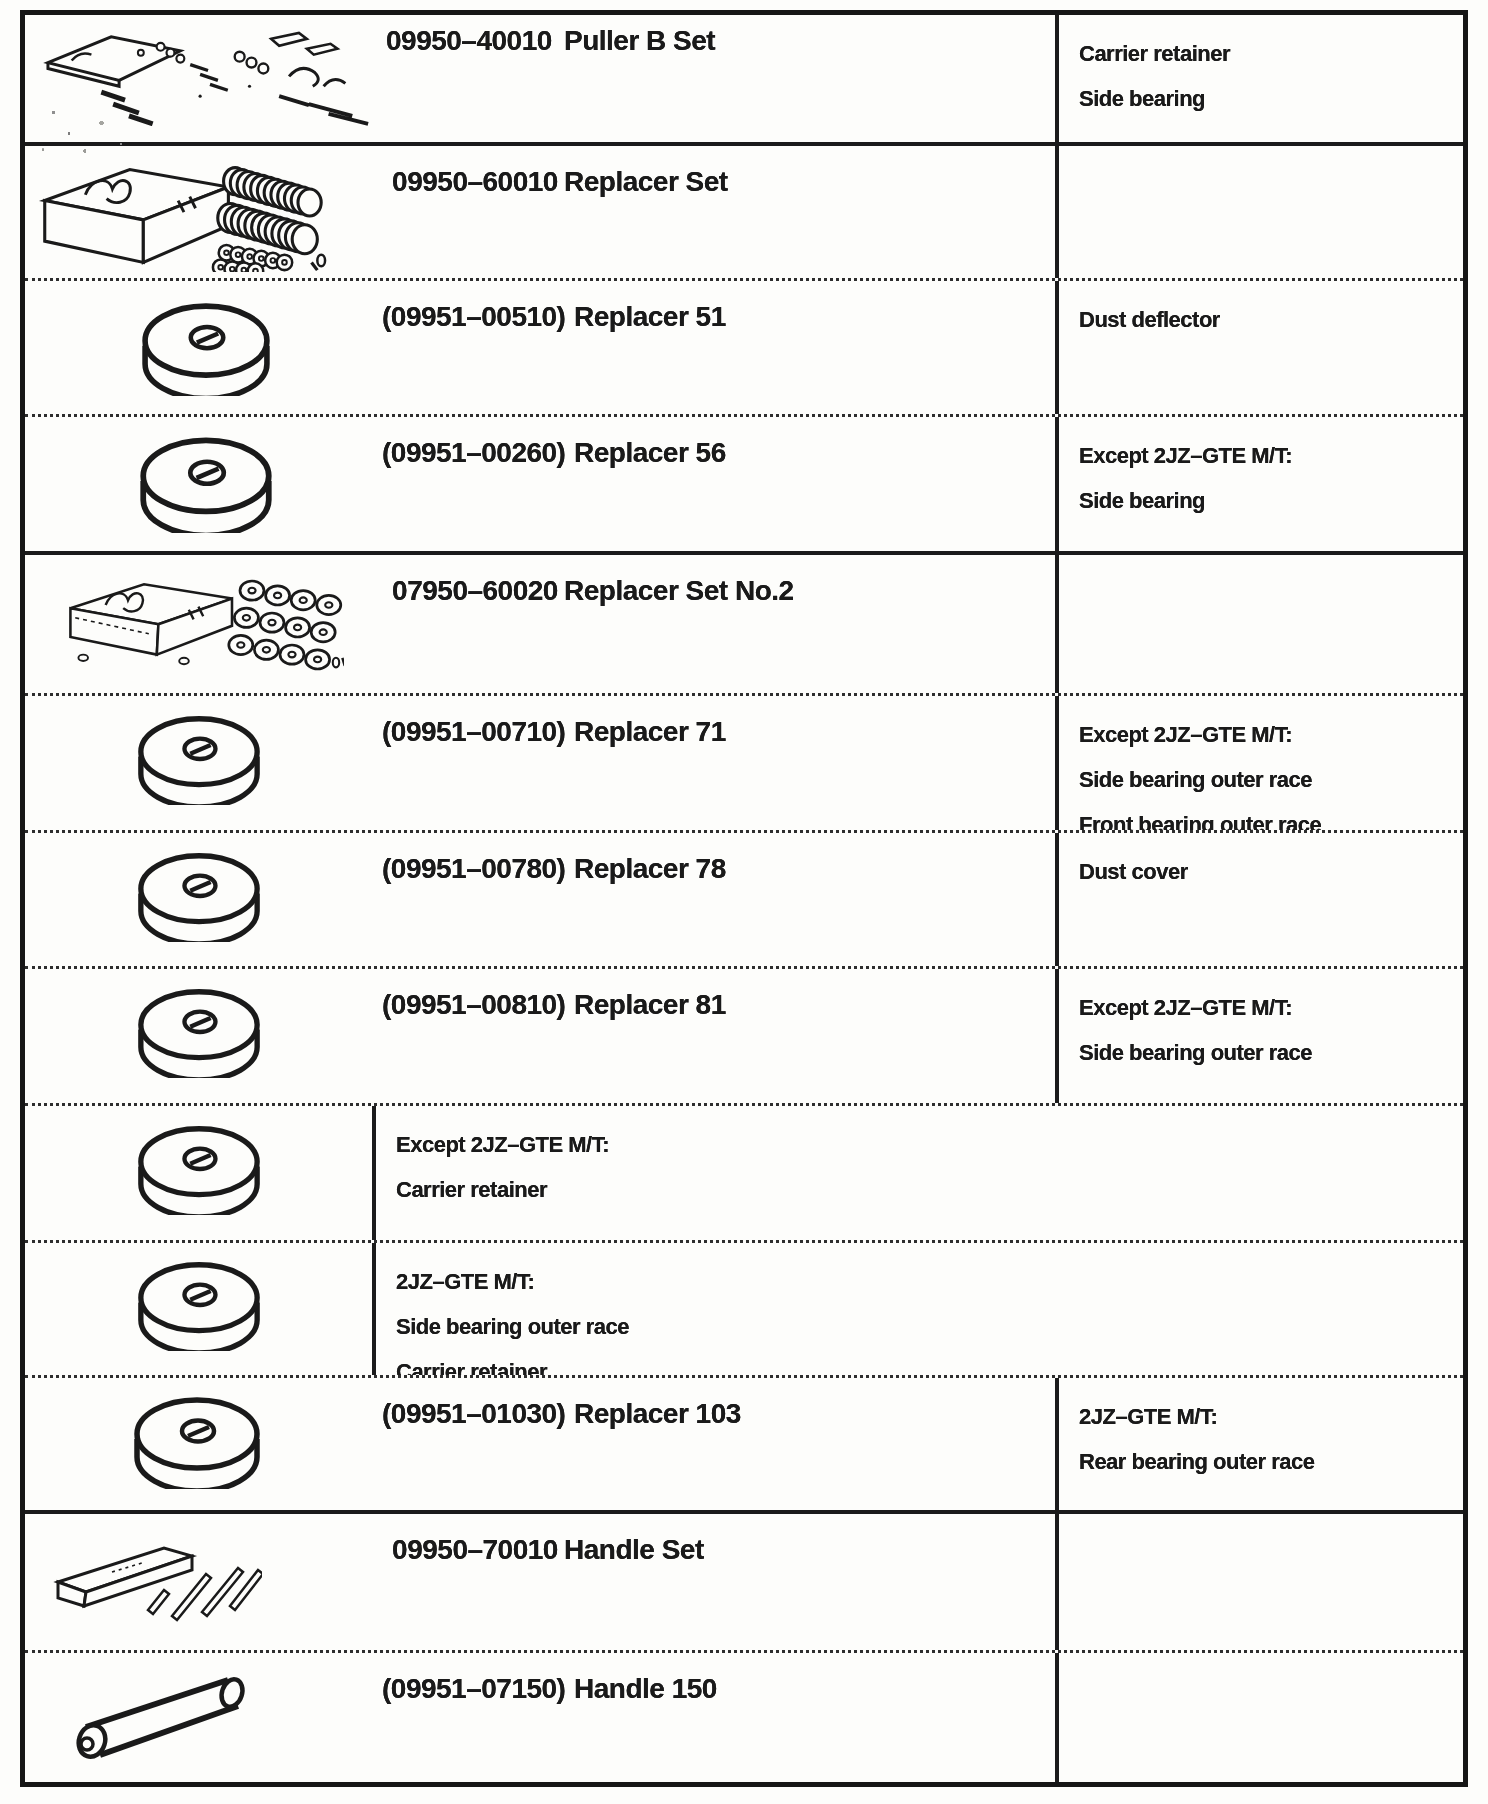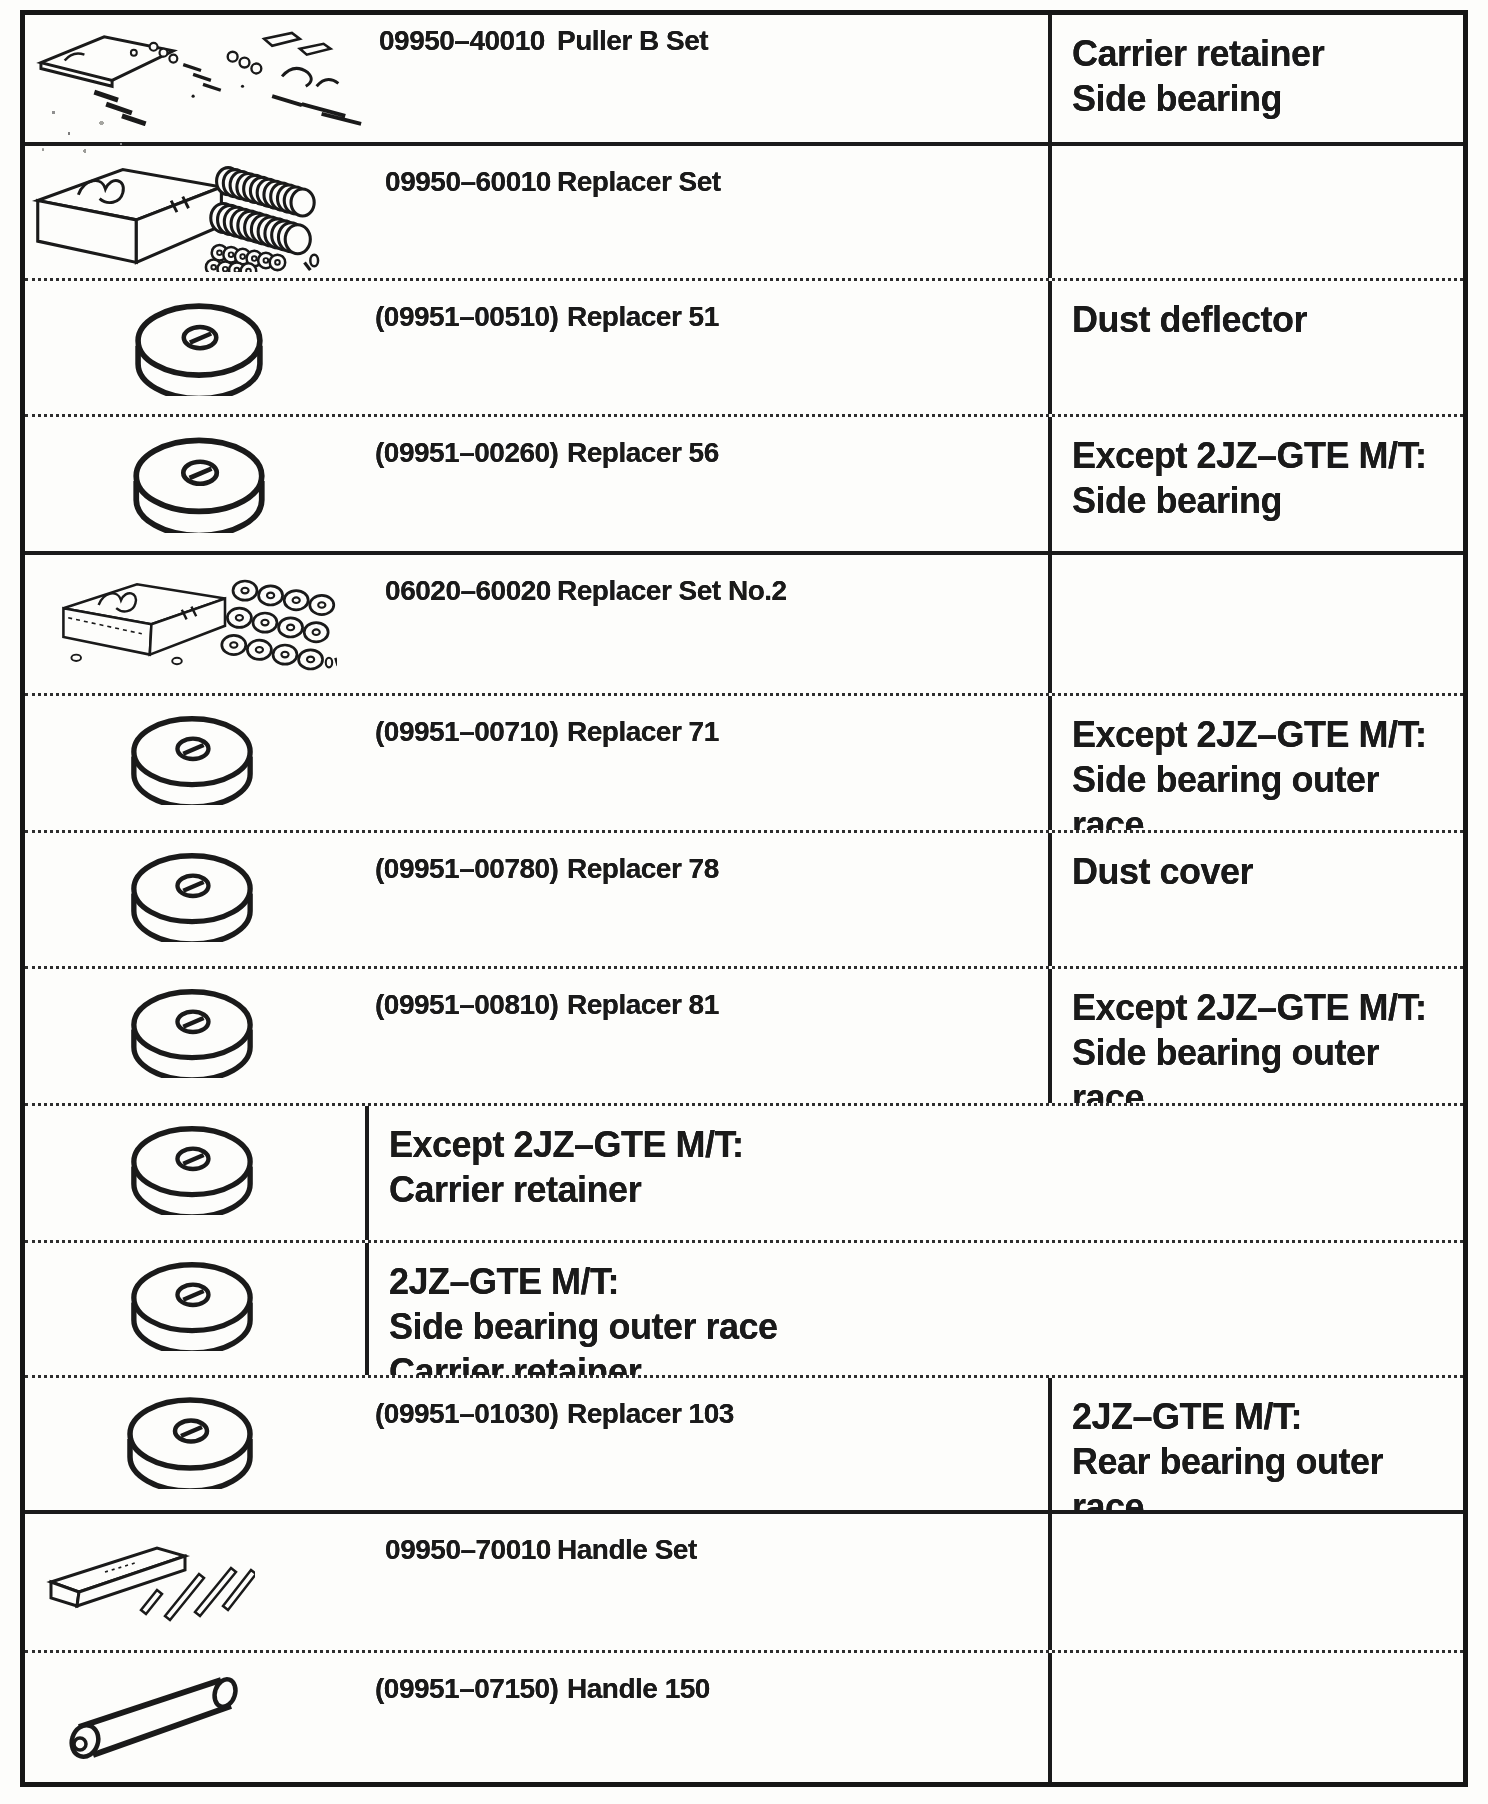--- a/index.html
+++ b/index.html
@@ -9,37 +9,37 @@
     font-family:"Liberation Sans","DejaVu Sans",sans-serif;
     color:#1a1a1a;
     -webkit-font-smoothing:antialiased;
   }
   .sst-table{
     position:absolute;left:20px;top:10px;width:1448px;height:1777px;
     border:5px solid #161616;box-sizing:border-box;background:#fdfdfb;
   }
   .row{
     display:grid;grid-template-columns:340px 683px 1fr;
-    box-sizing:border-box;overflow:hidden;position:relative;
+    box-sizing:border-box;overflow:hidden;position:relative;padding-left:7px;
   }
   .sep-solid{border-top:4px solid #1b1b1b;text-align:center;}
   .sep-dot{border-top:3px dotted #2e2e2e;}
   .cell-illus{overflow:hidden;}
   .cell-part{
     padding-top:20px;display:flex;align-items:flex-start;
     font-size:28px;font-weight:700;letter-spacing:-0.5px;
     text-shadow:0 0 0.5px #1a1a1a;white-space:nowrap;
   }
   .row-first .cell-part{padding-top:10px;}
   .pn{width:192px;flex:0 0 auto;margin-left:10px;}
   .pn-set{margin-left:14px;width:178px;}
   .cell-notes{
     border-left:4px solid #1b1b1b;
     padding:16px 6px 0 20px;
-    font-size:36px;font-weight:700;letter-spacing:-0.5px;line-height:45px;
+    font-size:22px;font-weight:700;letter-spacing:-0.5px;line-height:45px;
     text-shadow:0 0 0.5px #1a1a1a;
   }
   svg{display:block;}
   .ill{stroke:#1a1a1a;fill:none;}
   .illf{stroke:#1a1a1a;fill:#fdfdfb;}
   .smudge{
     position:absolute;left:30px;top:95px;width:130px;height:70px;
     background-image:
       radial-gradient(circle 3px at 18% 25%, #8f8f8f 60%, transparent 62%),
       radial-gradient(circle 2px at 30% 55%, #7d7d7d 60%, transparent 62%),
@@ -221,21 +221,21 @@
           <use href="#sym-washerB" x="324" y="74"></use>
         <use href="#sym-washerB" x="221" y="90"></use>
           <use href="#sym-washerB" x="253" y="96"></use>
         <use href="#sym-washerB" x="285" y="102"></use>
           <use href="#sym-washerB" x="317" y="108"></use>
         <ellipse class="illf" cx="340" cy="112" rx="4" ry="6" stroke-width="2.6"></ellipse>
         <path class="ill" d="M348,106 l3,10" stroke-width="3.2"></path>
       </svg>
     </div>
     <div class="cell-part">
-      <span class="pn pn-set">06020–60020</span>
+      <span class="pn pn-set">07950–60020</span>
       <span class="nm">Replacer Set No.2</span>
     </div>
     <div class="cell-notes">
       <div></div>
     </div>
   </div>
 
   <div class="row sep-dot" style="height:137px">
     <div class="cell-illus">
       <svg width="126" viewBox="0 0 130 96" style="margin:16px 0 0 104px">

